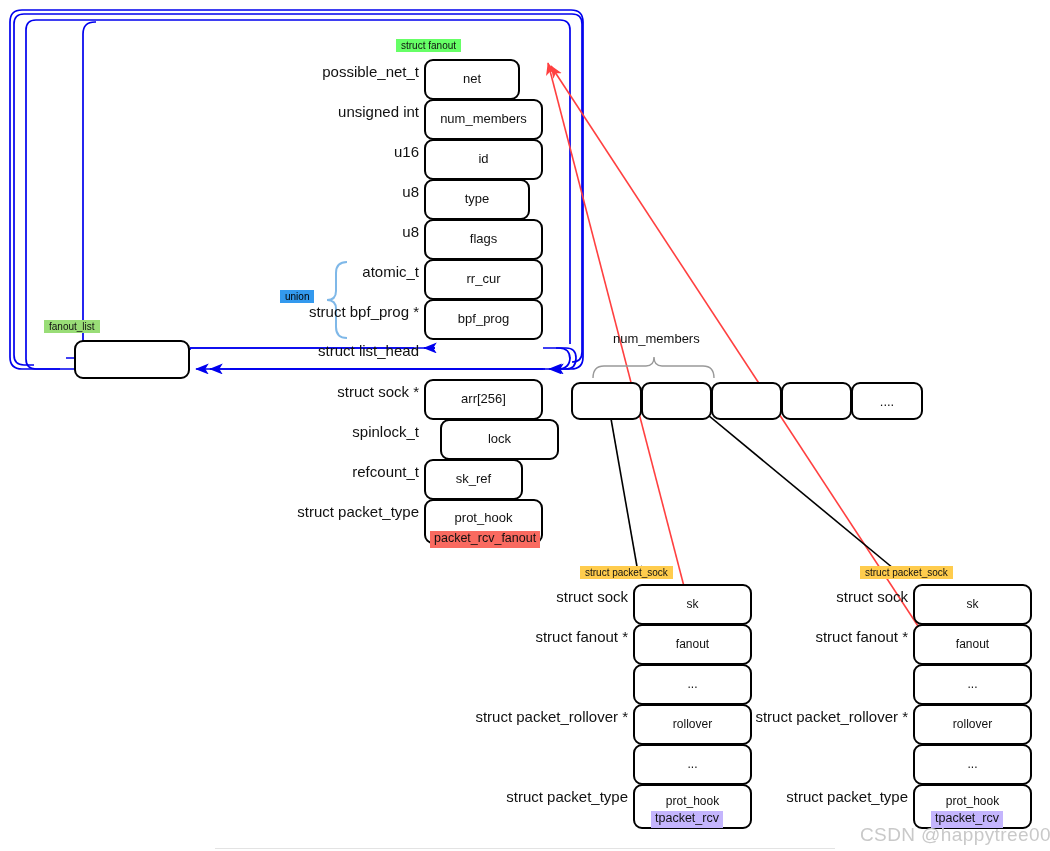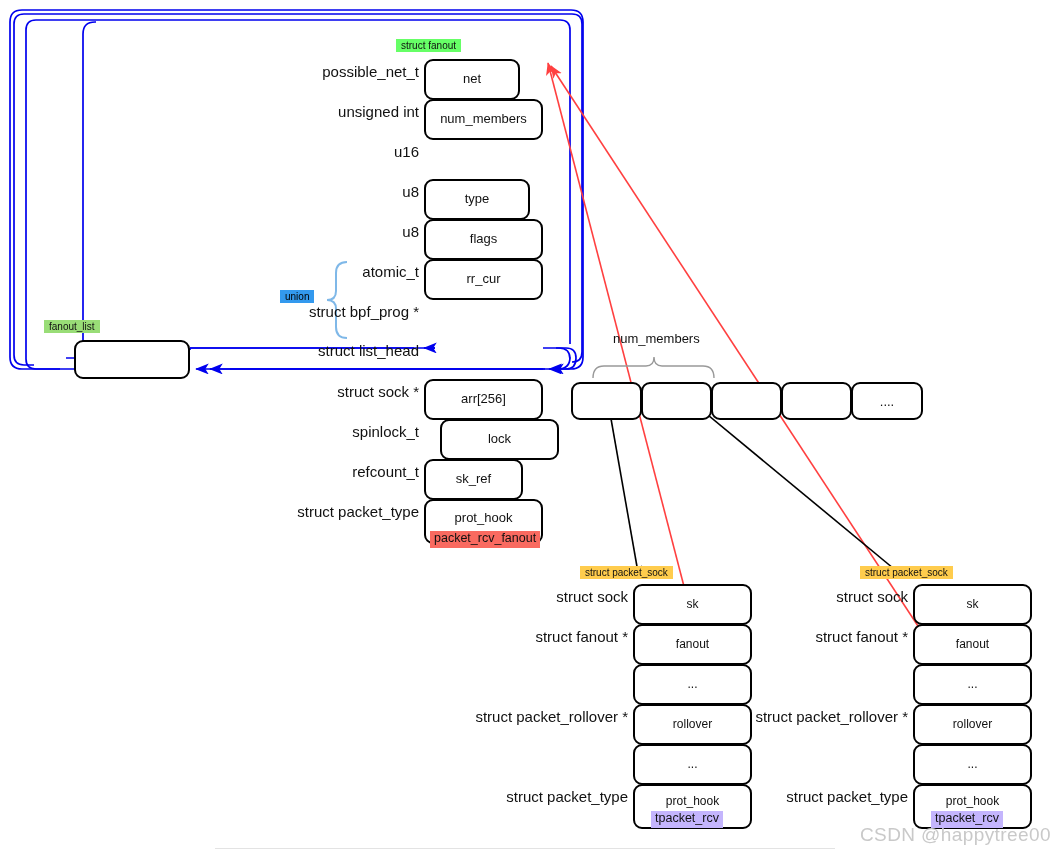--- a/index.html
+++ b/index.html
@@ -153,37 +153,43 @@
   <div class="field" style="left:424px;top:59px;width:96px;height:41px;">
     <span class="txt">net</span>
     </div>
   <div class="tlabel" style="left:224px;top:64px;width:195px;">possible_net_t</div>
 
   <div class="field" style="left:424px;top:99px;width:119px;height:41px;">
     <span class="txt">num_members</span>
     </div>
   <div class="tlabel" style="left:224px;top:104px;width:195px;">unsigned int</div>
 
+  <div class="field" style="left:424px;top:139px;width:119px;height:41px;">
+    <span class="txt">id</span>
+    </div>
   <div class="tlabel" style="left:224px;top:144px;width:195px;">u16</div>
 
   <div class="field" style="left:424px;top:179px;width:106px;height:41px;">
     <span class="txt">type</span>
     </div>
   <div class="tlabel" style="left:224px;top:184px;width:195px;">u8</div>
 
   <div class="field" style="left:424px;top:219px;width:119px;height:41px;">
     <span class="txt">flags</span>
     </div>
   <div class="tlabel" style="left:224px;top:224px;width:195px;">u8</div>
 
   <div class="field" style="left:424px;top:259px;width:119px;height:41px;">
     <span class="txt">rr_cur</span>
     </div>
   <div class="tlabel" style="left:224px;top:264px;width:195px;">atomic_t</div>
 
+  <div class="field" style="left:424px;top:299px;width:119px;height:41px;">
+    <span class="txt">bpf_prog</span>
+    </div>
   <div class="tlabel" style="left:224px;top:304px;width:195px;">struct bpf_prog *</div>
 
   <div class="tlabel" style="left:224px;top:343px;width:195px;">struct list_head</div>
 
   <div class="field" style="left:424px;top:379px;width:119px;height:41px;">
     <span class="txt">arr[256]</span>
     </div>
   <div class="tlabel" style="left:224px;top:384px;width:195px;">struct sock *</div>
 
   <div class="field" style="left:424px;top:419px;width:119px;height:41px;margin-left:16px;">

